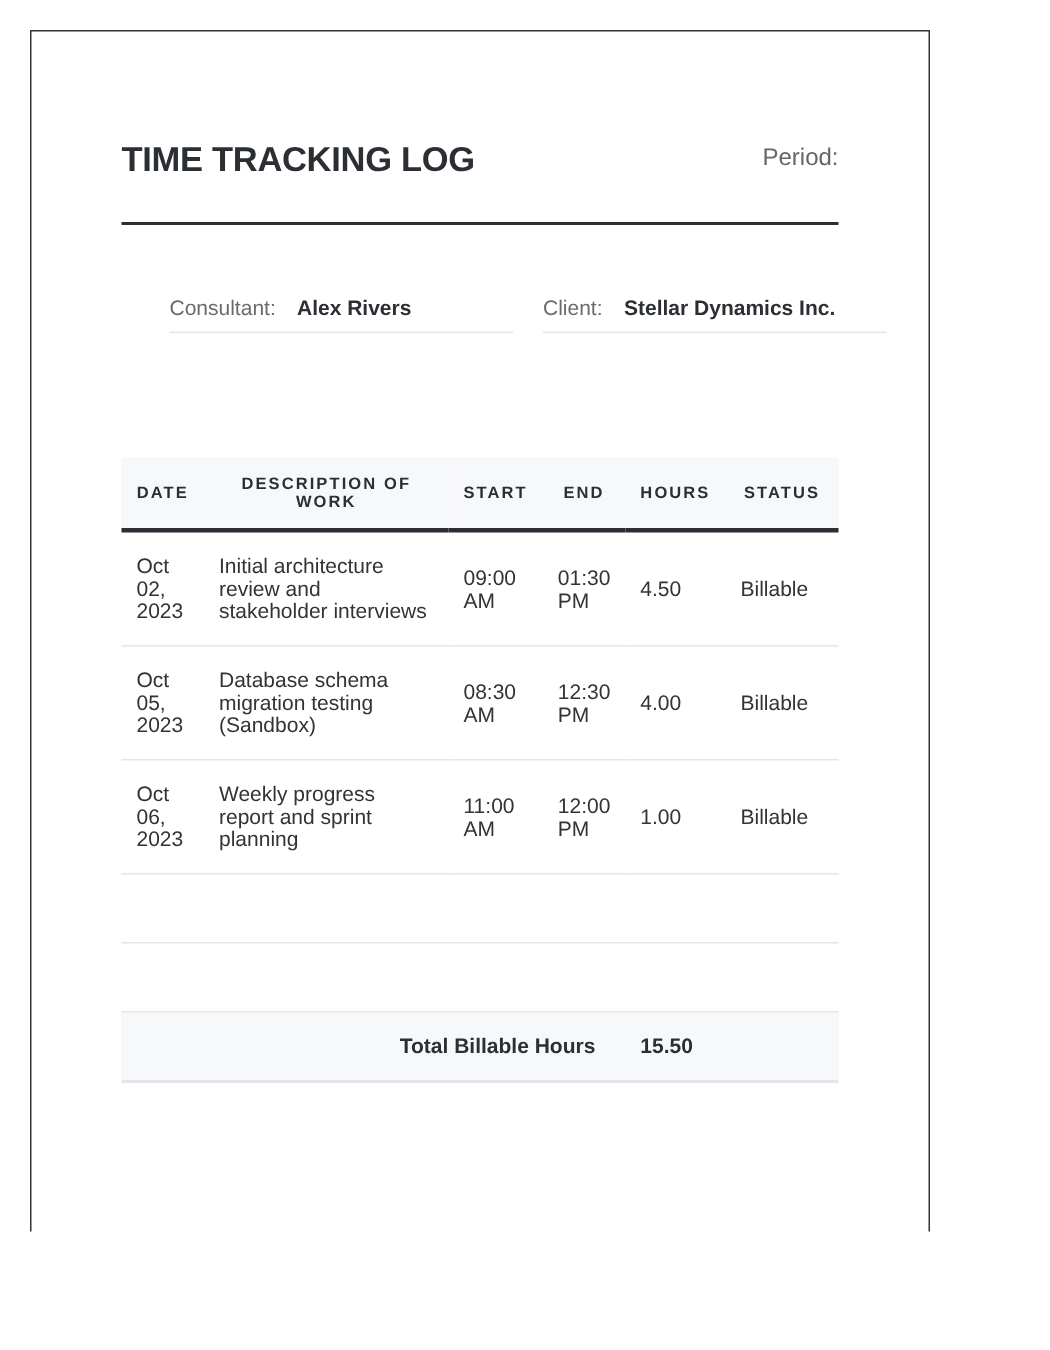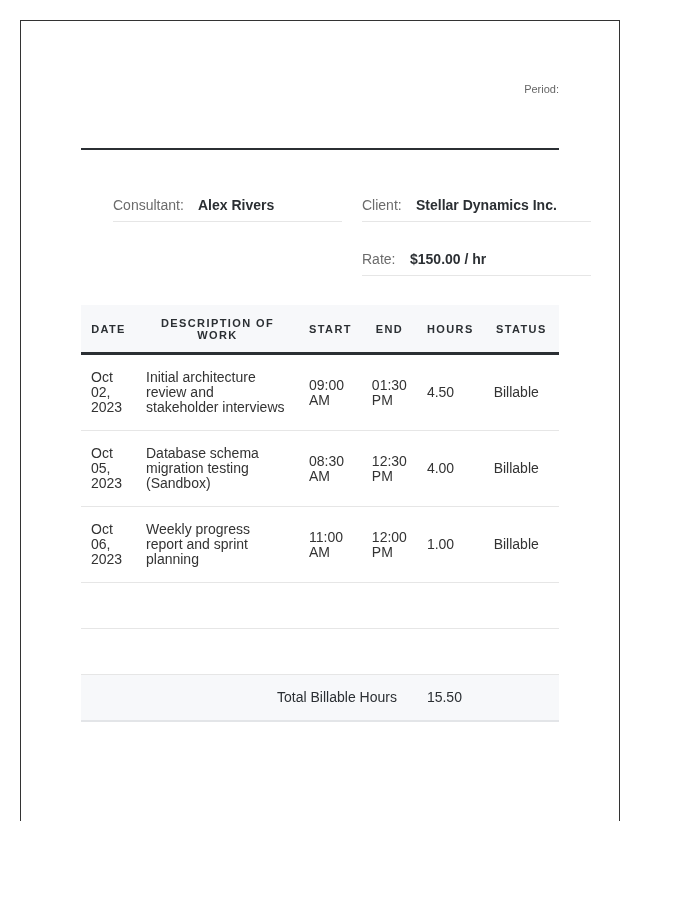--- a/index.html
+++ b/index.html
@@ -6,65 +6,62 @@
     body { width: 700px; height: 900px; position: relative; overflow: hidden;
            font-family: "Liberation Sans", sans-serif; color: #222; }
     .page {
       position: absolute; left: 20px; top: 20px; width: 598px; height: 800px;
       border: 1px solid #333; border-bottom: none; background: #fff; overflow: hidden;
     }
     .content { position: absolute; left: 60px; top: 0; width: 478px; }
     .header { position: relative; height: 127px; border-bottom: 2px solid #2b2f33; }
     .title { position: absolute; left: 0; top: 72px; font-size: 23px; font-weight: bold;
              color: #2b2f33; letter-spacing: -0.2px; }
-    .period-label { position: absolute; right: 0; top: 62px; font-size: 11px; color: #666; }
+    .period-label { position: absolute; right: 0; top: 76px; font-size: 16px; color: #666; }
     .period-value { position: absolute; right: 0; top: 83px; font-size: 17px; font-weight: bold; color: #2b2f33; }
     .meta-field { position: absolute; width: 229px; height: 37px; border-bottom: 1px solid #e6e6e6; font-size: 14px; margin-left: 32px; }
     .meta-field .lbl { position: absolute; left: 0; top: 13px; color: #6b6b6b; }
     .meta-field .val { position: absolute; top: 13px; font-weight: bold; color: #2b2f33; white-space: nowrap; }
     .f-consultant { left: 0; top: 163px; }
     .f-client { left: 249px; top: 163px; }
     .f-project { left: 0; top: 217px; }
     .f-rate { left: 249px; top: 217px; }
 
     table { position: absolute; left: 0; top: 284px; width: 478px; border-collapse: collapse; font-size: 14px; }
     thead tr { background: #f7f8fa; }
     th { font-size: 11px; font-weight: bold; letter-spacing: 1.4px; color: #2b2f33; text-align: center;
          padding: 0 10px; height: 47px; border-bottom: 3px solid #2b2f33; line-height: 12px; vertical-align: middle; }
     td { padding: 0 10px; height: 75px; border-bottom: 1px solid #e6e6e6; color: #333; line-height: 15px; vertical-align: middle; }
     tr.empty td { height: 45px; }
-    tr.total td { background: #f7f8fa; height: 45px; font-weight: normal; color: #2b2f33; border-bottom: 2px solid #e3e5e8; }
+    tr.total td { background: #f7f8fa; height: 45px; font-weight: bold; color: #2b2f33; border-bottom: 2px solid #e3e5e8; }
     .c-date { width: 35px; }
     .c-desc { width: 143px; }
     .c-start { width: 40px; }
     .c-end { width: 32px; }
     .c-hours { width: 44px; }
     th.c-hours { padding-right: 10px; }
     .total-label { text-align: right; padding-right: 20px; }
   </style>
 </head>
 <body>
 
 <div class="page">
   <div class="content">
     <div class="header">
+      <div class="title">TIME TRACKING LOG</div>
       <div class="period-label">Period:</div>
     </div>
 
     <div class="meta-field f-consultant">
       <span class="lbl">Consultant:</span>
       <span class="val" style="left:85px">Alex Rivers</span>
     </div>
     <div class="meta-field f-client">
       <span class="lbl">Client:</span>
       <span class="val" style="left:54px">Stellar Dynamics Inc.</span>
-    </div>
-    <div class="meta-field f-rate">
-      <span class="lbl">Rate:</span>
-      <span class="val" style="left:48px">$150.00 / hr</span>
     </div>
 
     <table>
       <thead>
         <tr>
           <th class="c-date">DATE</th>
           <th class="c-desc">DESCRIPTION OF WORK</th>
           <th class="c-start">START</th>
           <th class="c-end">END</th>
           <th class="c-hours">HOURS</th>

